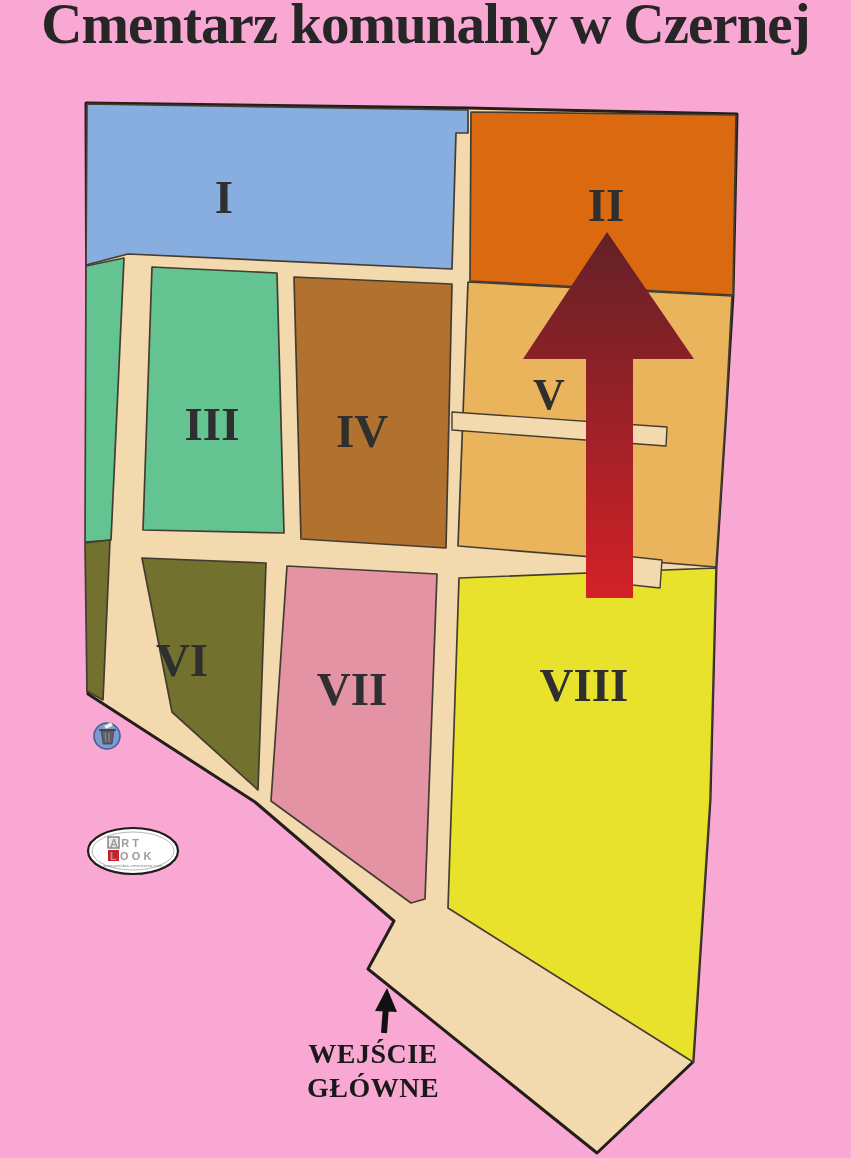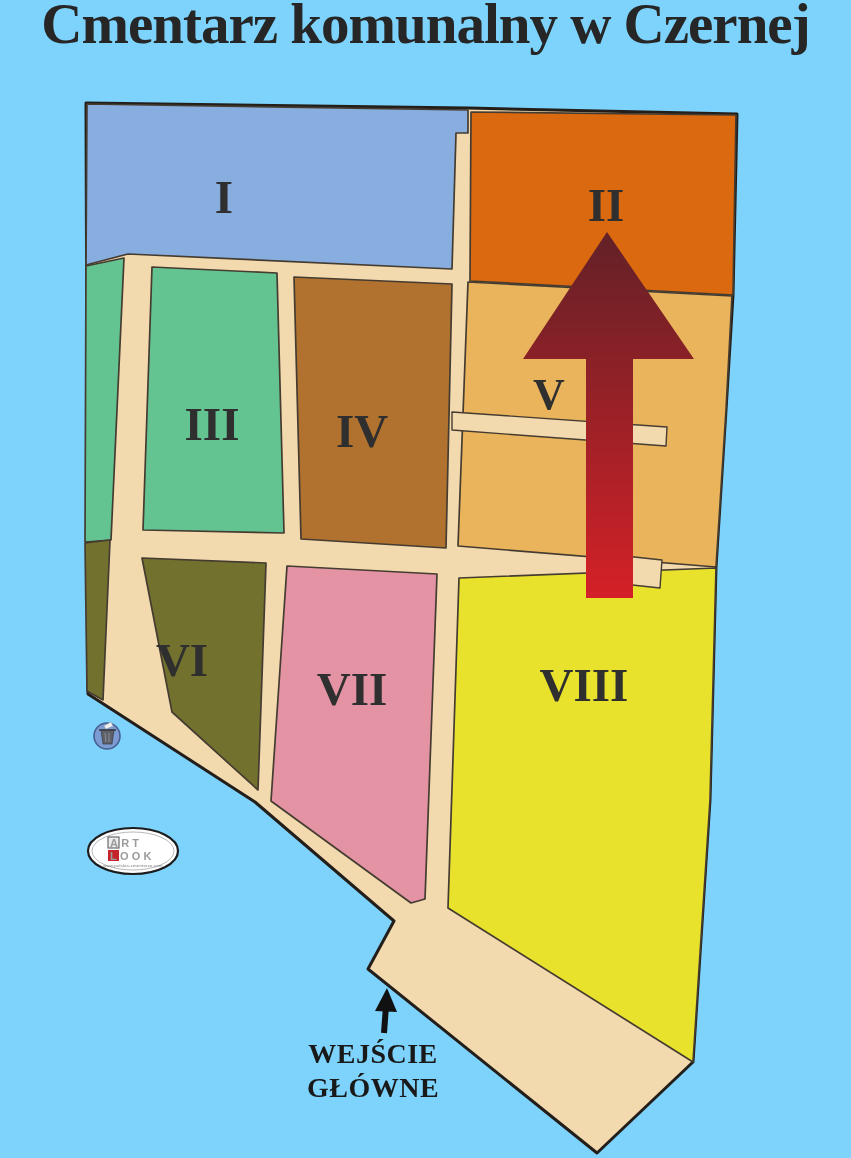--- a/index.html
+++ b/index.html
@@ -1,19 +1,19 @@
 <!DOCTYPE html>
 <html><head>
 <meta charset="utf-8">
 <style>
   html,body{margin:0;padding:0;background:#ffffff;}
   .stage{
     position:relative;
     width:851px;height:1158px;
-    background:#7dd3fc;
+    background:#f9a8d4;
     overflow:hidden;
     font-family:"Liberation Serif", serif;
   }
   .title{
     position:absolute;
     top:-9px;left:0;width:100%;
     margin:0;
     text-align:center;
     font-size:57px;
     line-height:1.15;

